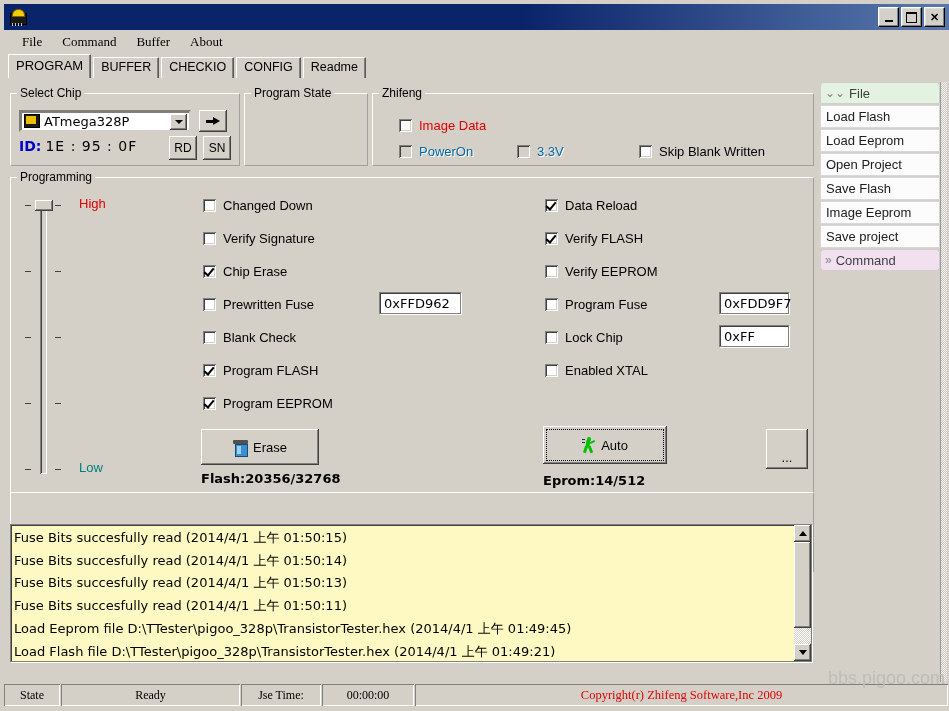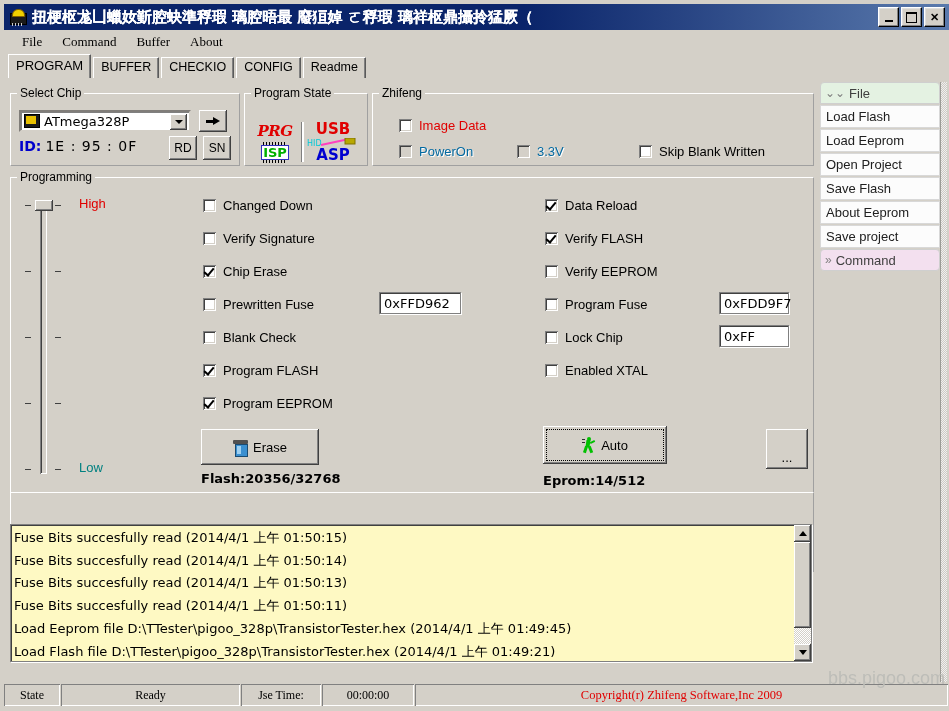--- a/index.html
+++ b/index.html
@@ -237,21 +237,20 @@
 
   <div class="titlebar">
     <div class="tb-icon">
       <div class="chipbody"></div>
       <div class="chiptop"></div>
       <div class="pin" style="left:4px"></div>
         <div class="pin" style="left:7px"></div>
       <div class="pin" style="left:10px"></div>
         <div class="pin" style="left:13px"></div>
     </div>
-    <div class="tb-title">扭梗枢尨凵蠟奻斳腔蚗準稃瑕  璃腔晤最  廢狟婥  ㄛ稃瑕  璃祥枢鼎攝拎猛厥（</div>
     <div class="tb-buttons">
       <div class="tb-btn">
           <div class="min-g"></div>
         </div>
       <div class="tb-btn">
           <div class="max-g"></div>
         </div>
       <div class="tb-btn">✕</div>
     </div>
   </div>
@@ -293,38 +292,20 @@
           <span class="idlabel">ID:</span>
           <span class="idval">1E : 95 : 0F</span>
         </div>
         <div class="smallbtn" id="btn-rd">RD</div>
         <div class="smallbtn" id="btn-sn">SN</div>
       </div>
     </fieldset>
 
     <fieldset class="gb" id="gb-progstate">
       <legend>Program State</legend>
-      <div class="gbinner">
-        <div class="ps-wrap">
-          <div class="ps-left">
-            <div class="prg">PRG</div>
-            <div style="margin-top:5px"><span class="ispbox">ISP</span></div>
-          </div>
-          <div class="ps-div"></div>
-          <div class="ps-right">
-            <div class="usb">USB</div>
-            <svg class="cable" viewBox="0 0 52 10">
-              <text x="0" y="8" font-size="8" fill="#00c8d8" font-family="DejaVu Sans">HID</text>
-              <line x1="14" y1="7" x2="42" y2="1" stroke="#ff40c0" stroke-width="2"></line>
-              <rect x="38" y="0" width="10" height="6" fill="#b8a800" stroke="#807000"></rect>
-            </svg>
-            <div class="asp" style="margin-top:11px">ASP</div>
-          </div>
-        </div>
-      </div>
     </fieldset>
 
     <fieldset class="gb" id="gb-options">
       <legend>Zhifeng</legend>
       <div class="gbinner">
         <div class="opt-row" style="left:26px;top:18px">
           <span class="cb"></span>
           <span class="cblabel red">Image Data</span>
         </div>
         <div class="opt-row" style="left:26px;top:44px">
@@ -478,21 +459,21 @@
   <div class="sidebar">
     <div class="sb-inner">
       <div class="sb-header file">
         <span class="chev">⌄⌄</span>
         <span>File</span>
       </div>
       <div class="sb-btn">Load Flash</div>
       <div class="sb-btn">Load Eeprom</div>
       <div class="sb-btn">Open Project</div>
       <div class="sb-btn">Save Flash</div>
-      <div class="sb-btn">About Eeprom</div>
+      <div class="sb-btn">Image Eeprom</div>
       <div class="sb-btn">Save project</div>
       <div class="sb-header command">
         <span class="chev">»</span>
         <span>Command</span>
       </div>
     </div>
     <div class="sb-scroll"></div>
   </div>
 
   <div class="statusbar">

